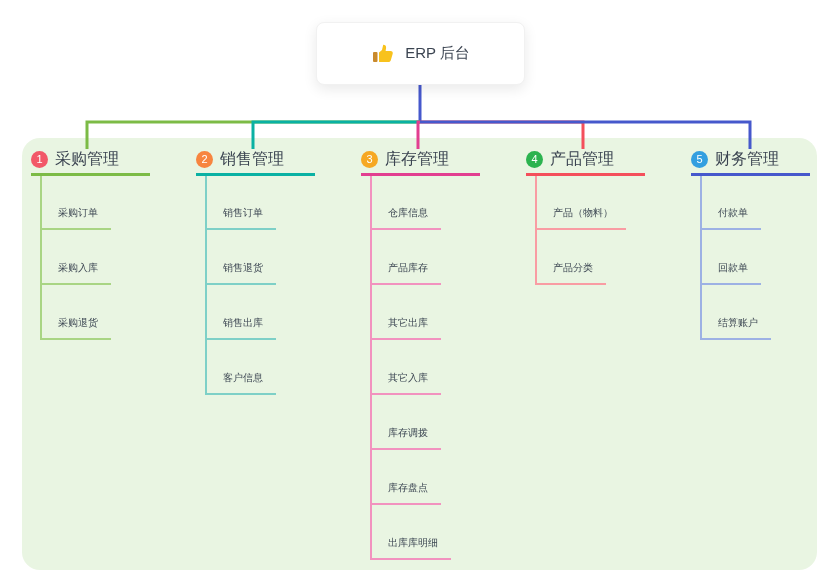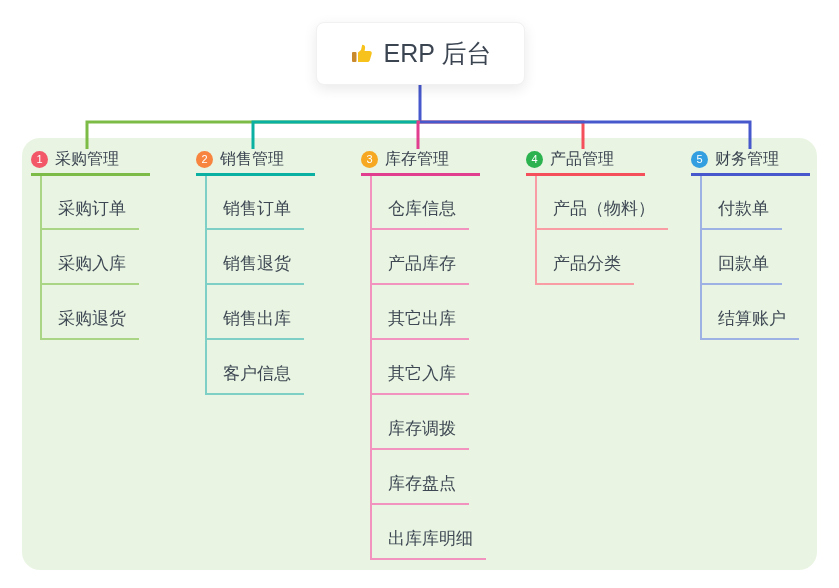--- a/index.html
+++ b/index.html
@@ -13,42 +13,42 @@
   }
   #connectors {
     position:absolute; left:0; top:0; width:839px; height:588px;
     pointer-events:none;
   }
   .root-card {
     position:absolute; left:316px; top:22px; width:207px; height:61px;
     background:#ffffff; border:1px solid #f1f1f1; border-radius:8px;
     box-shadow:0 4px 14px rgba(0,0,0,.09);
     display:flex; align-items:center; justify-content:center; gap:10px;
-    font-size:25px; color:#3b4451; z-index:3; cursor:default;
+    font-size:15px; color:#3b4451; z-index:3; cursor:default;
   }
   .thumb-icon { display:flex; align-items:center; }
   .branch { position:absolute; top:146px; width:119px; z-index:2; }
   .branch-header {
     display:flex; align-items:center; gap:7px; height:27px;
     border-bottom:3px solid var(--line);
     font-size:16px; color:#3b4451; white-space:nowrap;
   }
   .badge {
     width:17px; height:17px; border-radius:50%; background:var(--badge);
     color:#fff; font-size:11px; line-height:1;
     display:flex; align-items:center; justify-content:center; flex:0 0 auto;
   }
   .children {
     margin-left:9px; border-left:2px solid var(--light);
     display:flex; flex-direction:column; align-items:flex-start;
   }
   .child {
     box-sizing:border-box; height:55px; display:flex; align-items:flex-end;
     padding:0 13px 8px 16px; border-bottom:2px solid var(--light);
-    font-size:17px; color:#3e4854; white-space:nowrap;
+    font-size:10px; color:#3e4854; white-space:nowrap;
   }
   .child:first-child { height:54px; }
 </style>
 </head>
 <body>
 
 <div class="panel"></div>
 
 <svg id="connectors">
     <path d="M420 83 V123" stroke="#4658cc" stroke-width="3" fill="none"></path>

